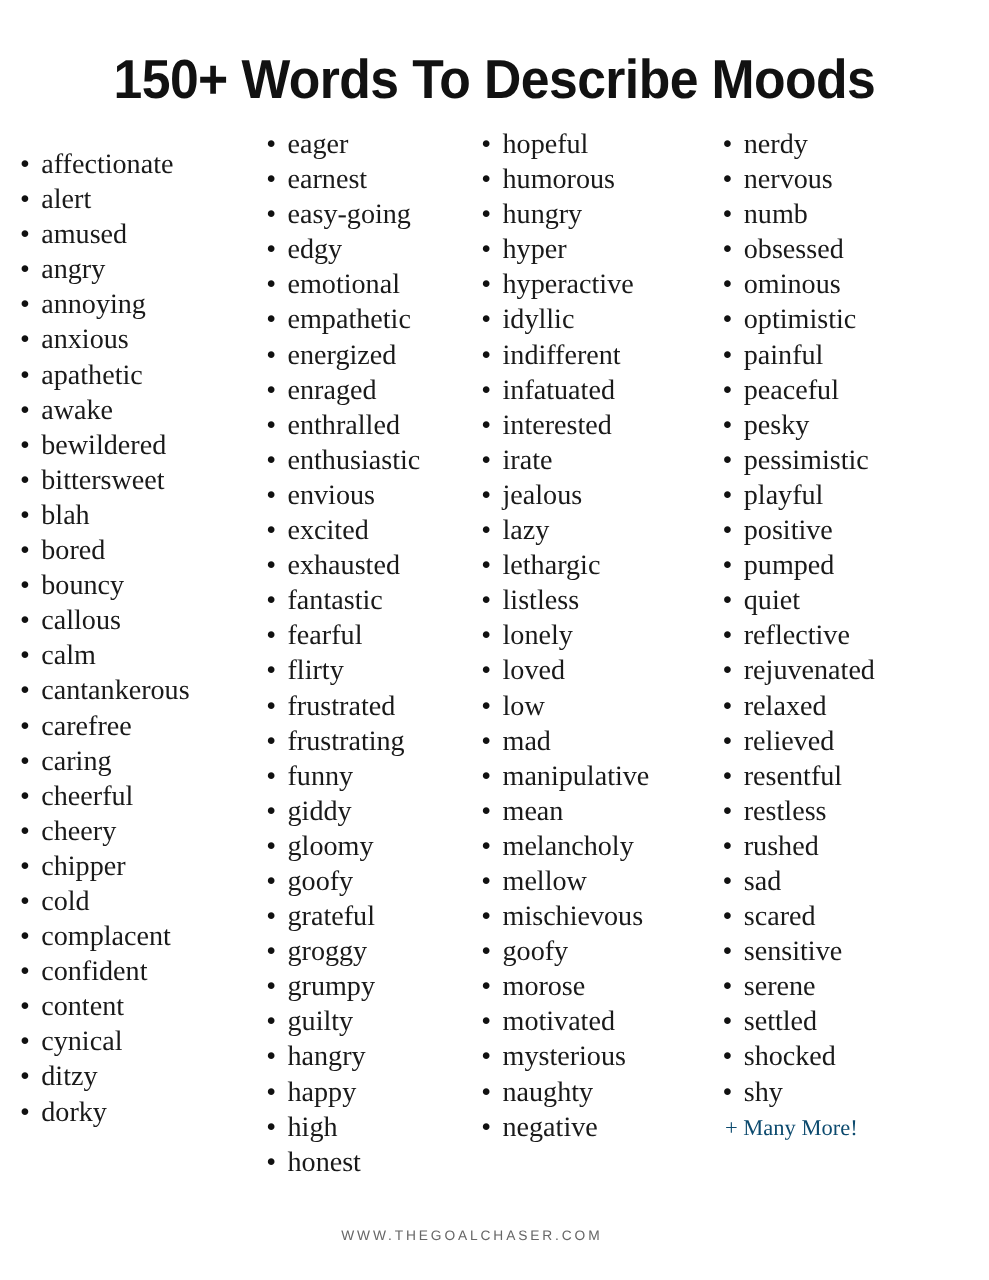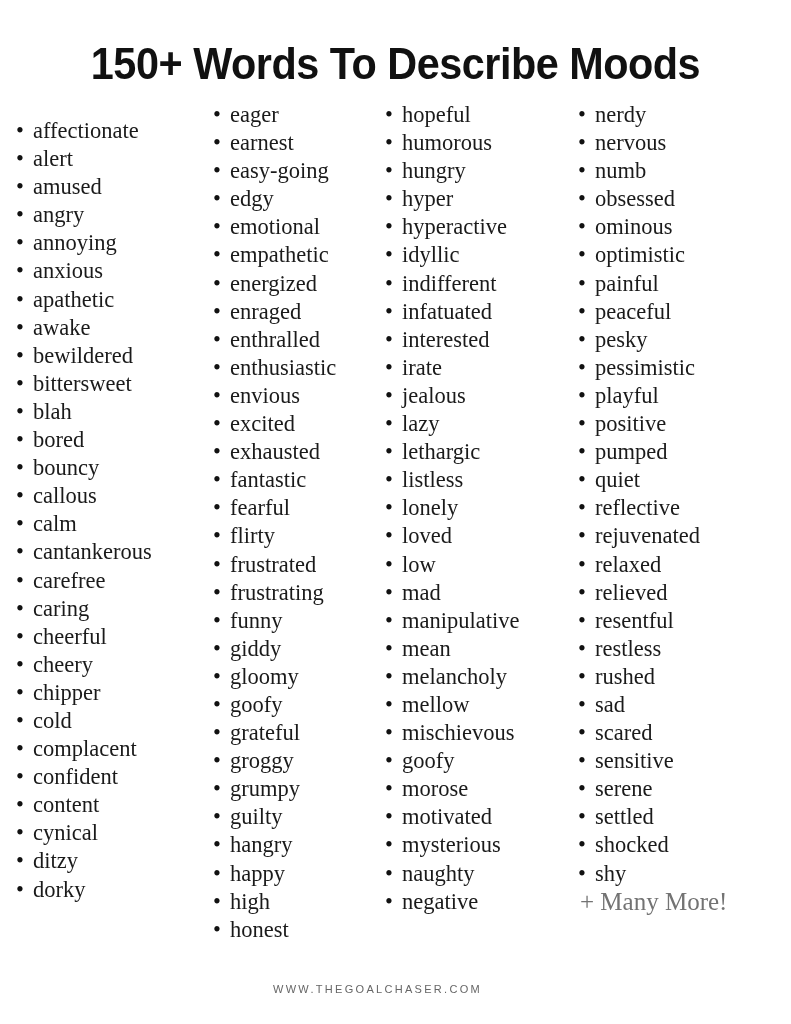--- a/index.html
+++ b/index.html
@@ -83,23 +83,23 @@
   .word-item .word-text {
     display: inline-block;
   }
 
   
   .more-item {
     position: relative;
     height: 28.1px;
     line-height: 28.1px;
     padding-left: 2px;
-    font-size: 25px;
-    white-space: nowrap;
-    color: #737373;
+    font-size: 18px;
+    white-space: nowrap;
+    color: #0c4a6e;
   }
 
   
   .site-footer {
     position: absolute;
     left: 0;
     top: 983px;
     width: 755px;
     text-align: center;
     font-family: "Liberation Sans", "DejaVu Sans", sans-serif;

